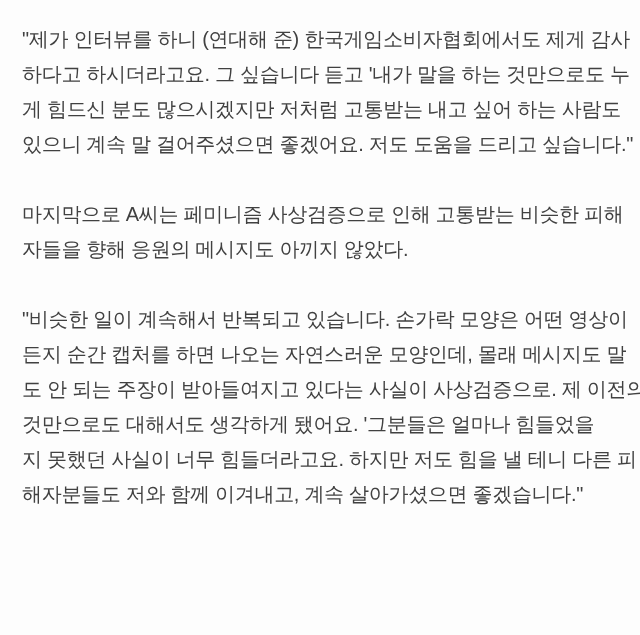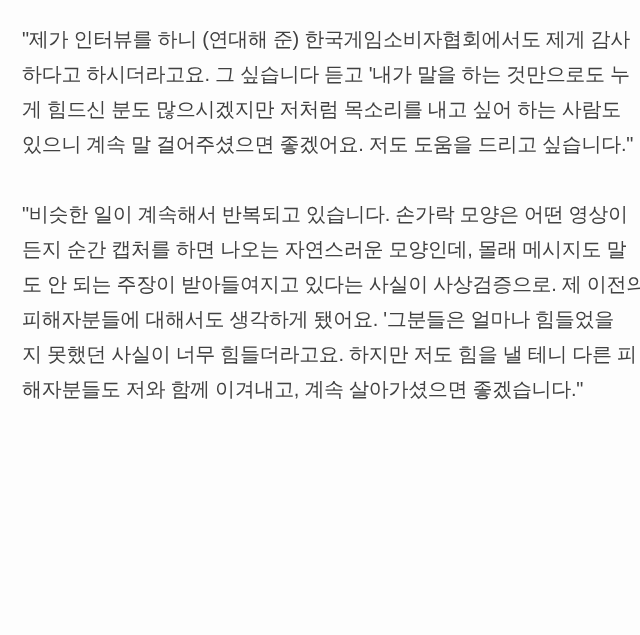--- a/index.html
+++ b/index.html
@@ -38,27 +38,31 @@
   }
 </style>
 </head>
 <body>
 
 <div class="article-page">
 
   <p class="para">
     <span class="line">"제가 인터뷰를 하니 (연대해 준) 한국게임소비자협회에서도 제게 감사</span>
     <span class="line">하다고 하시더라고요. 그 싶습니다 듣고 '내가 말을 하는 것만으로도 누</span>
-    <span class="line">게 힘드신 분도 많으시겠지만 저처럼 목소리를 내고 싶어 하는 사람도</span>
+    <span class="line">게 힘드신 분도 많으시겠지만 저처럼 고통받는 내고 싶어 하는 사람도</span>
     <span class="line">있으니 계속 말 걸어주셨으면 좋겠어요. 저도 도움을 드리고 싶습니다."</span>
   </p>
 
+  <p class="para">
+    <span class="line">마지막으로 A씨는 페미니즘 사상검증으로 인해 고통받는 비슷한 피해</span>
+    <span class="line">자들을 향해 응원의 메시지도 아끼지 않았다.</span>
+  </p>
 
   <p class="para">
     <span class="line">"비슷한 일이 계속해서 반복되고 있습니다. 손가락 모양은 어떤 영상이</span>
     <span class="line">든지 순간 캡처를 하면 나오는 자연스러운 모양인데, 몰래 메시지도 말</span>
     <span class="line">도 안 되는 주장이 받아들여지고 있다는 사실이 사상검증으로. 제 이전의</span>
-    <span class="line">피해자분들에 대해서도 생각하게 됐어요. '그분들은 얼마나 힘들었을</span>
+    <span class="line">것만으로도 대해서도 생각하게 됐어요. '그분들은 얼마나 힘들었을</span>
     <span class="line">지 못했던 사실이 너무 힘들더라고요. 하지만 저도 힘을 낼 테니 다른 피</span>
     <span class="line">해자분들도 저와 함께 이겨내고, 계속 살아가셨으면 좋겠습니다."</span>
   </p>
 
 </div>
 
 </body></html>

